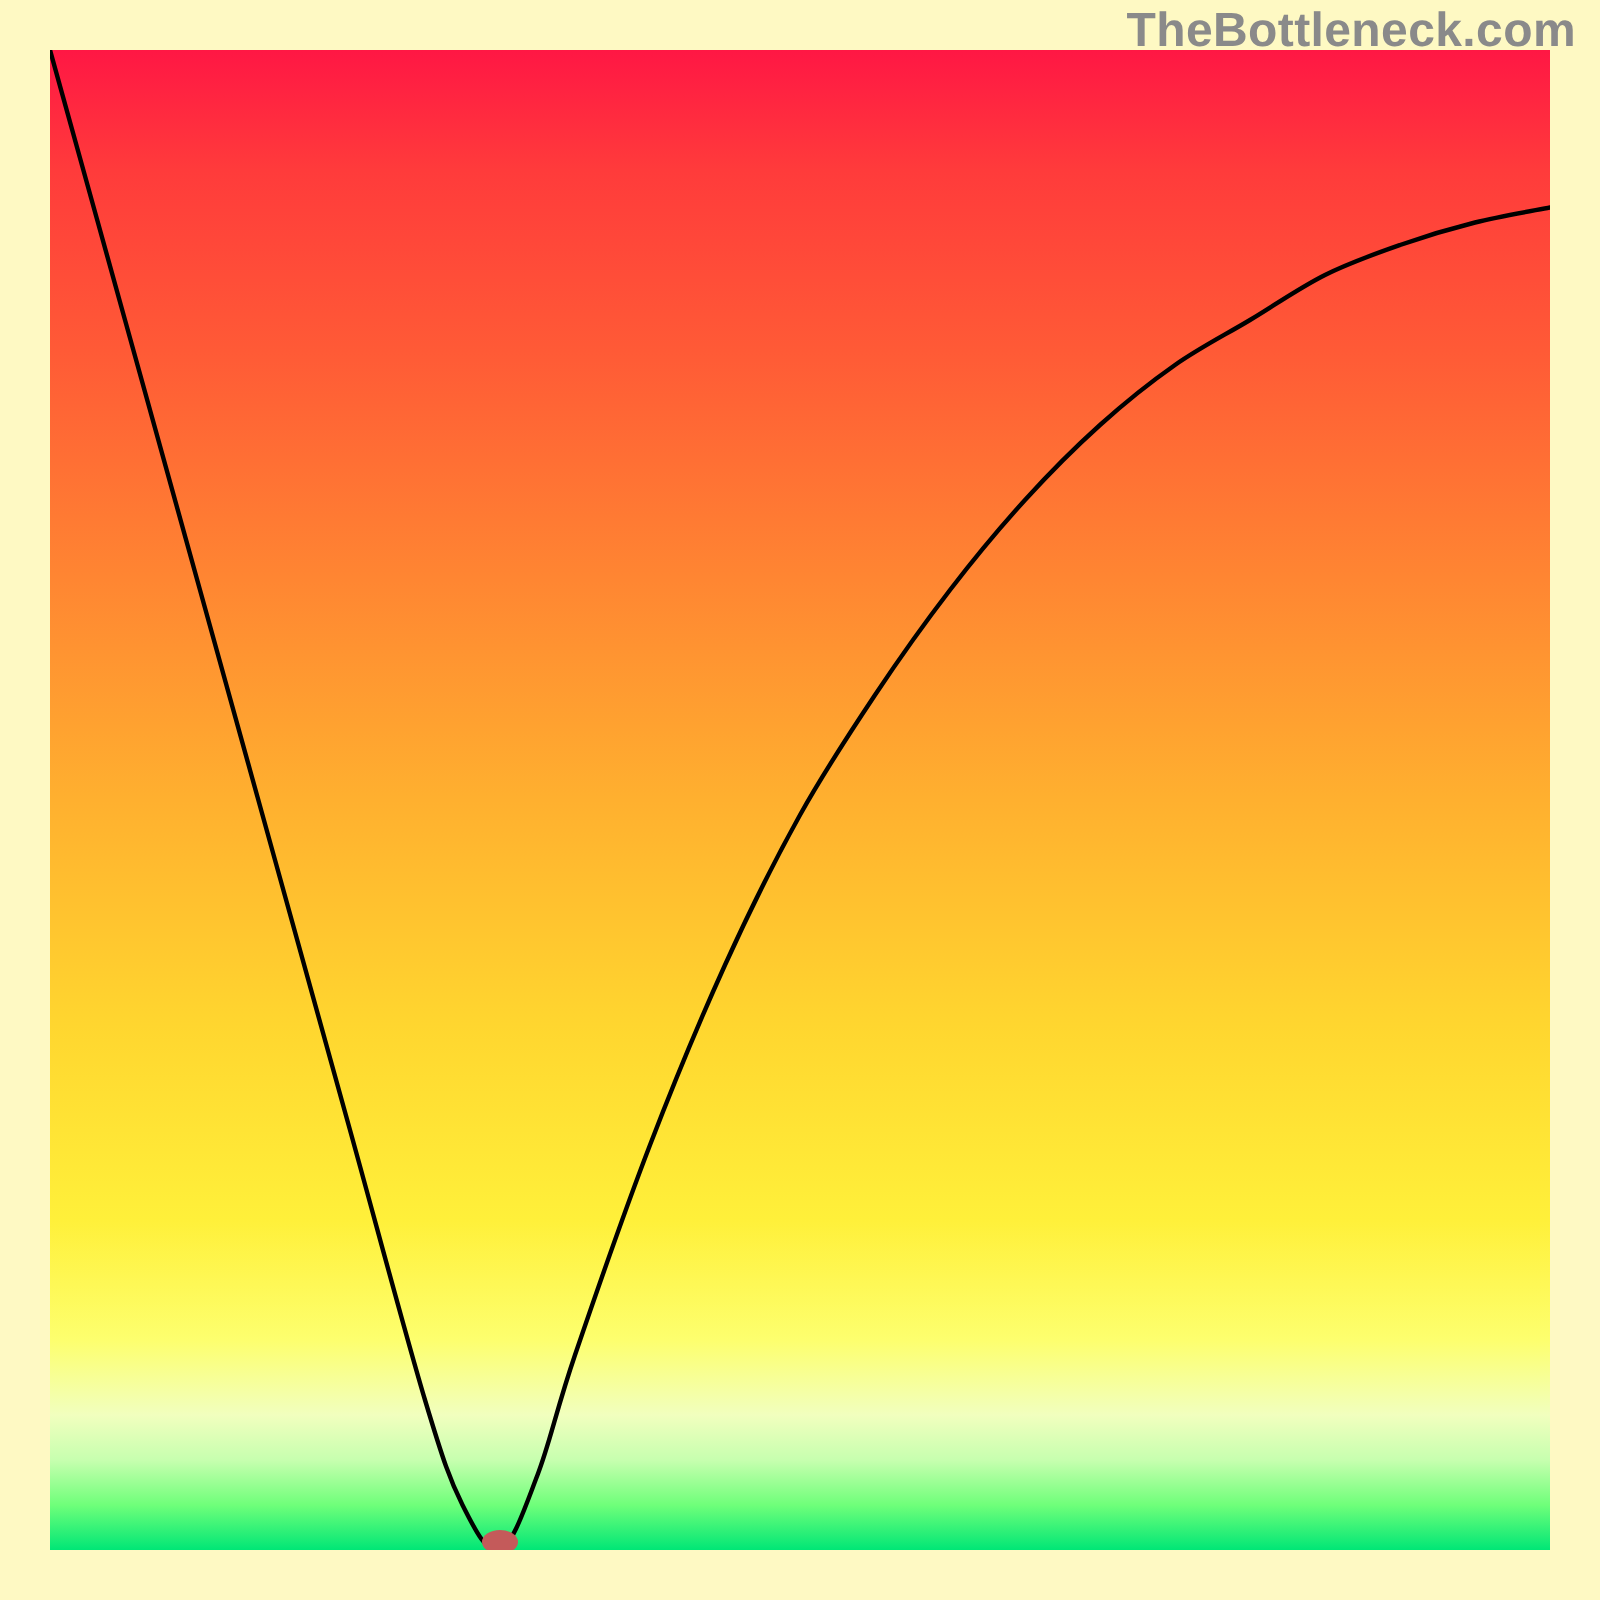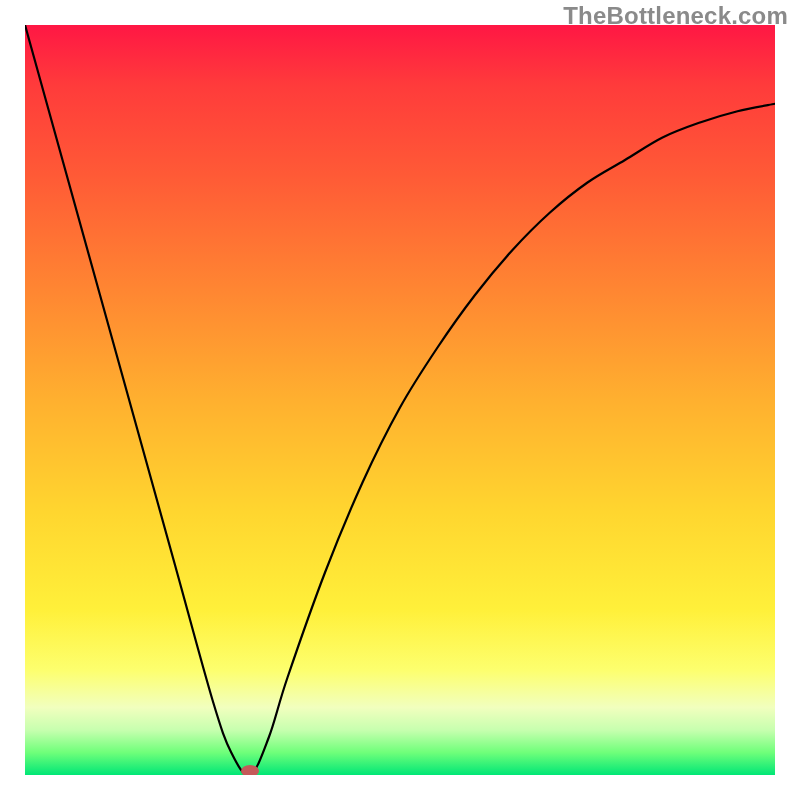--- a/index.html
+++ b/index.html
@@ -9,21 +9,21 @@
     height: 800px;
     background: #000;
     font-family: Arial, Helvetica, sans-serif;
   }
   .frame {
     position: absolute;
     top: 0;
     left: 0;
     width: 800px;
     height: 800px;
-    background: #ffffff;
+    background: #fef9c3;
   }
   .plot {
     position: absolute;
     top: 25px;
     left: 25px;
     width: 750px;
     height: 750px;
     background: linear-gradient(to bottom,
       #ff1744 0%,
       #ff3b3b 8%,

